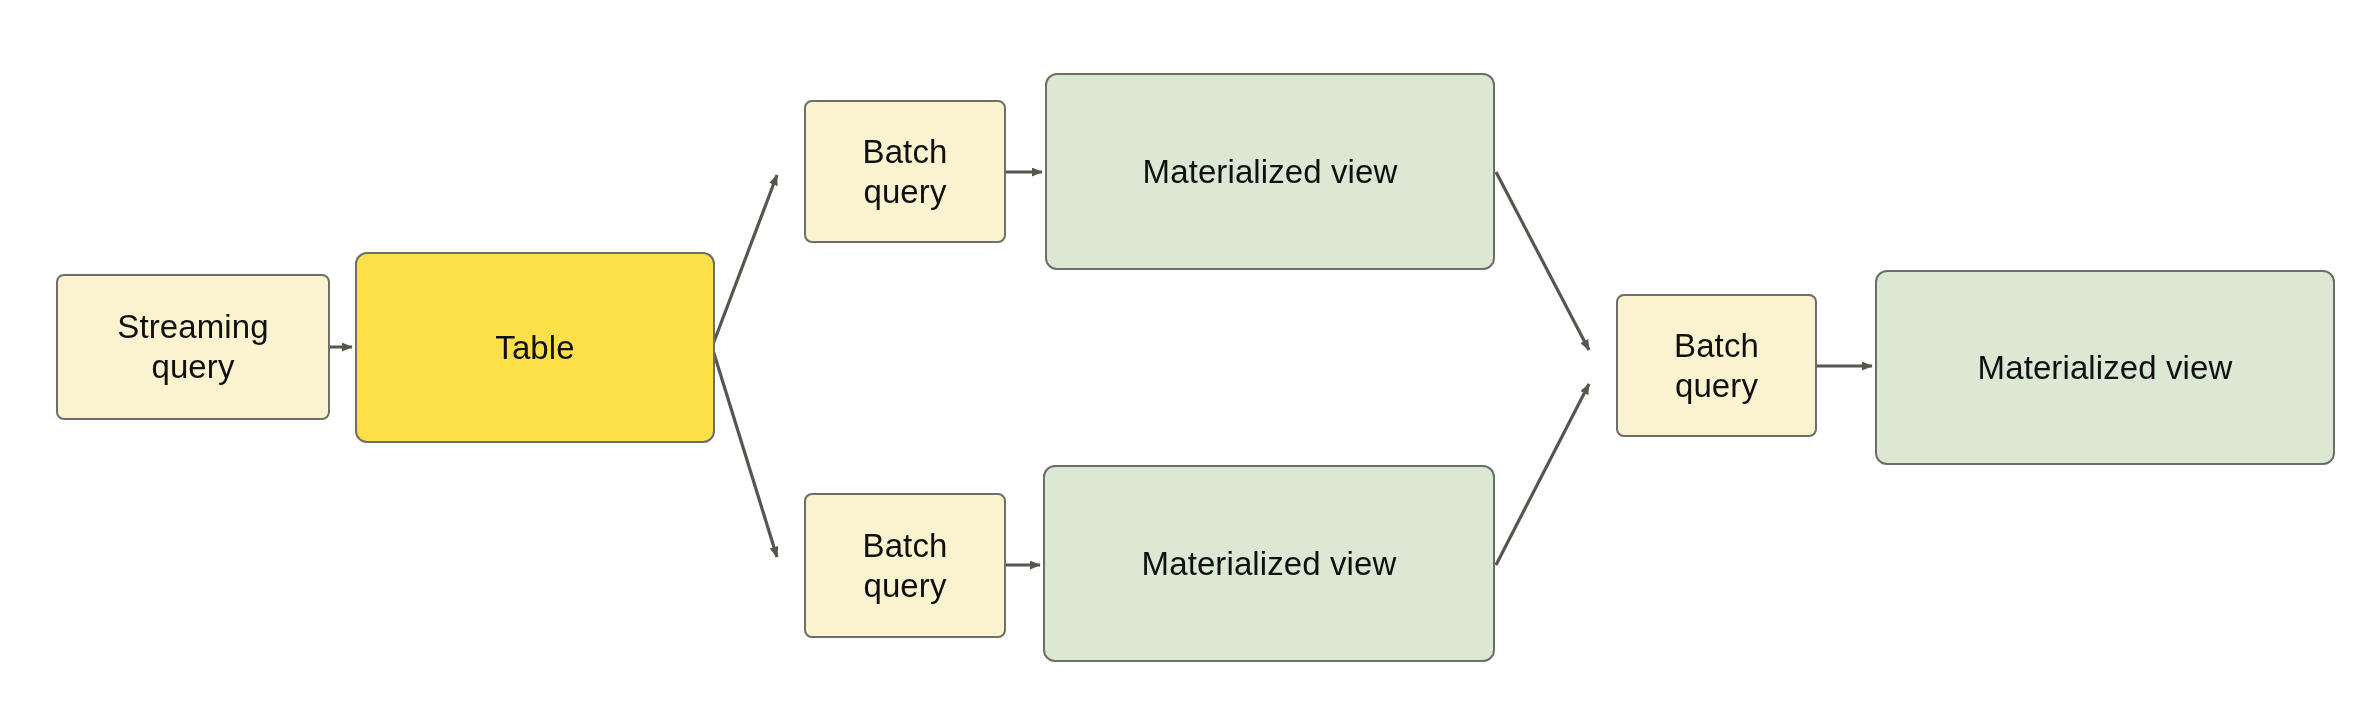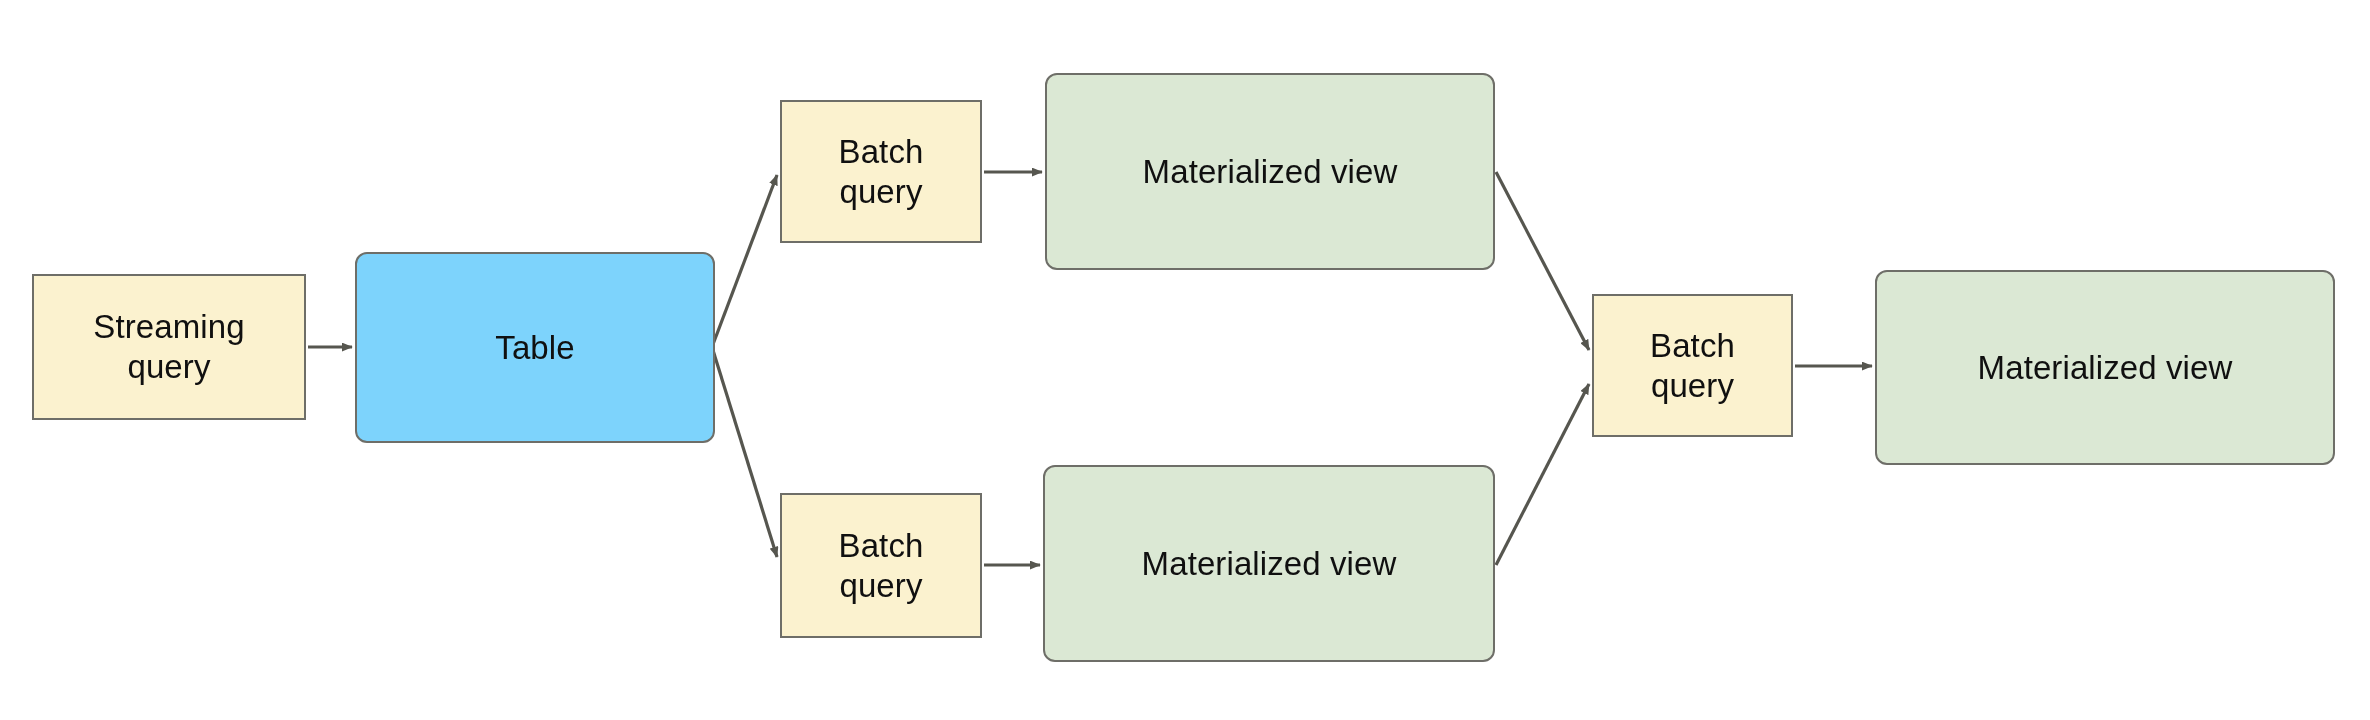--- a/index.html
+++ b/index.html
@@ -35,21 +35,22 @@
     color: #101010;
     font-size: 33px;
     line-height: 1.20;
     letter-spacing: 0.1px;
     white-space: pre-line;
     z-index: 2;
   }
   .node.process {
     background: #fbf2cf;
     border: 2.5px solid #6e6e68;
-    border-radius: 0px;
+    border-radius: 8px;
+    margin-left: 24px;
   }
   .node.store {
     background: #dbe8d4;
     border: 2.5px solid #6e6e68;
     border-radius: 12px;
   }
 </style>
 </head>
 <body>
 
@@ -69,21 +70,21 @@
         <line x1="984" y1="565" x2="1040" y2="565" marker-end="url(#arrowhead)"></line>
         <line x1="1496" y1="172" x2="1589" y2="350" marker-end="url(#arrowhead)"></line>
         <line x1="1496" y1="565" x2="1589" y2="384" marker-end="url(#arrowhead)"></line>
         <line x1="1795" y1="366" x2="1872" y2="366" marker-end="url(#arrowhead)"></line>
       </g>
   </svg>
 
   <div id="node-layer">
       <div class="node process" style="left: 32px; top: 274px; width: 274px; height: 146px; background: rgb(251, 242, 207); border-color: rgb(110, 110, 104); color: rgb(16, 16, 16);"><span>Streaming
 query</span></div>
-      <div class="node store" style="left: 355px; top: 252px; width: 360px; height: 191px; background: #7dd3fc; border-color: rgb(110, 110, 104); color: rgb(16, 16, 16); align-items: center;"><span>Table</span></div>
+      <div class="node store" style="left: 355px; top: 252px; width: 360px; height: 191px; background: #fde047; border-color: rgb(110, 110, 104); color: rgb(16, 16, 16); align-items: center;"><span>Table</span></div>
       <div class="node process" style="left: 780px; top: 100px; width: 202px; height: 143px; background: rgb(251, 242, 207); border-color: rgb(110, 110, 104); color: rgb(16, 16, 16);"><span>Batch
 query</span></div>
       <div class="node store" style="left: 1045px; top: 73px; width: 450px; height: 197px; background: rgb(219, 232, 212); border-color: rgb(110, 110, 104); color: rgb(16, 16, 16);"><span>Materialized view</span></div>
       <div class="node process" style="left: 780px; top: 493px; width: 202px; height: 145px; background: rgb(251, 242, 207); border-color: rgb(110, 110, 104); color: rgb(16, 16, 16);"><span>Batch
 query</span></div>
       <div class="node store" style="left: 1043px; top: 465px; width: 452px; height: 197px; background: rgb(219, 232, 212); border-color: rgb(110, 110, 104); color: rgb(16, 16, 16);"><span>Materialized view</span></div>
       <div class="node process" style="left: 1592px; top: 294px; width: 201px; height: 143px; background: rgb(251, 242, 207); border-color: rgb(110, 110, 104); color: rgb(16, 16, 16);"><span>Batch
 query</span></div>
       <div class="node store" style="left: 1875px; top: 270px; width: 460px; height: 195px; background: rgb(219, 232, 212); border-color: rgb(110, 110, 104); color: rgb(16, 16, 16);"><span>Materialized view</span></div>
     </div>

